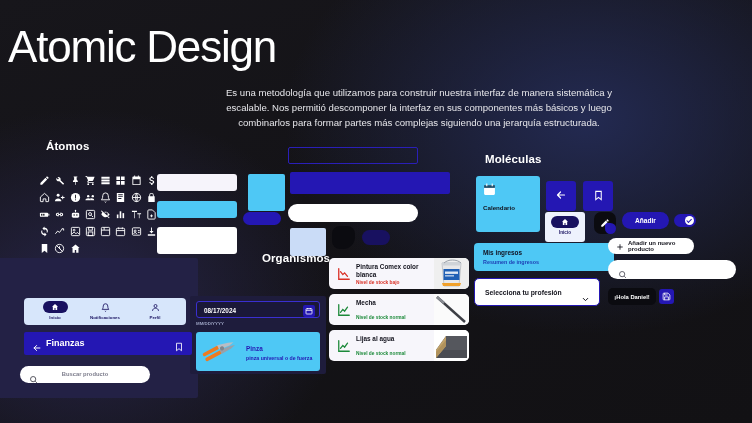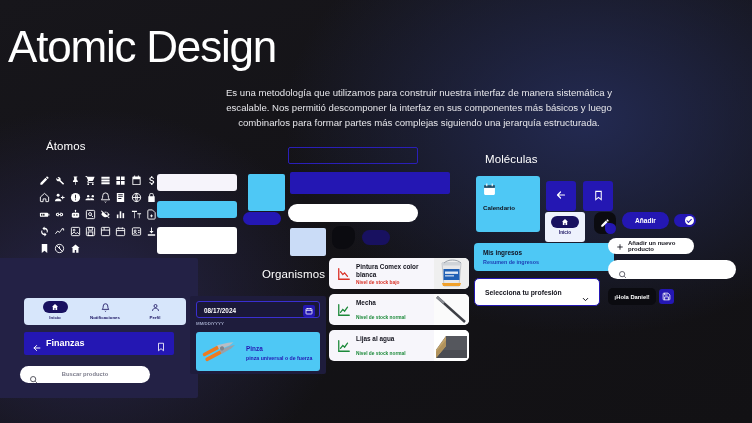--- a/index.html
+++ b/index.html
@@ -25,25 +25,25 @@
   }
   .page-desc {
     position: absolute; top: 85px; left: 176px; width: 400px;
     text-align: center; color: #e6e6ea;
     font-size: 9.6px; line-height: 15px; margin-left: 43px;
   }
 
   
   .sec-label {
     position: absolute; color: #ffffff;
-    font-size: 11.5px; font-weight: 400; letter-spacing: .1px;
+    font-size: 11.5px; font-weight: 700; letter-spacing: .1px;
   }
   #lbl-atomos   { left: 46px;  top: 140px; }
   #lbl-moleculas{ left: 485px; top: 153px; }
-  #lbl-organismos{left: 262px; top: 268px; }
+  #lbl-organismos{left: 262px; top: 252px; }
 
   
   .navy-panel {
     position: absolute; background:#232145; border-radius: 2px;
   }
   #panel-left  { left: -12px; top: 258px; width: 210px; height: 140px; }
   #panel-date  { left: 190px; top: 296px; width: 136px; height: 78px;
                  background:#1e1c3c; }
 
   
@@ -185,21 +185,21 @@
     background:#d7e6fb; border-radius:4px;
   }
   #o-navbar .nv { position:absolute; top:3px; width:54px; text-align:center; }
   #o-navbar .nv .ib {
     width:25px; height:12px; margin:0 auto; border-radius:6px;
     display:flex; align-items:center; justify-content:center;
   }
   #o-navbar .nv.active .ib { background:#181160; }
   #o-navbar .nv .lb { margin-top:2px; font-size:4.4px; font-weight:700; color:#181160; }
   #o-finanzas {
-    position:absolute; left:24px; top:332px; width:150px; height:23px;
+    position:absolute; left:24px; top:332px; width:168px; height:23px;
     background:#2417b3; border-radius:2px; color:#ffffff;
   }
   #o-finanzas .bk { position:absolute; left:8px; top:7px; }
   #o-finanzas .ti { position:absolute; left:22px; top:6px; font-size:9px; font-weight:700; }
   #o-finanzas .bm { position:absolute; right:8px; top:6px; }
   #o-searchbar {
     position:absolute; left:20px; top:366px; width:130px; height:17px;
     background:#ffffff; border-radius:9px;
   }
   #o-searchbar .si { position:absolute; left:9px; top:4px; }

